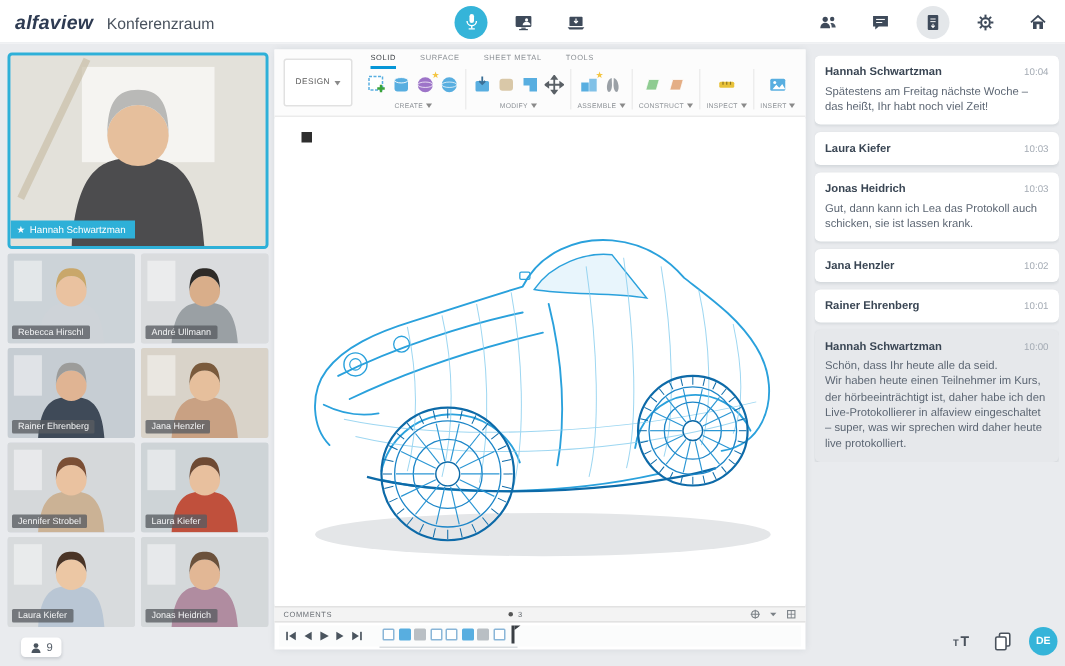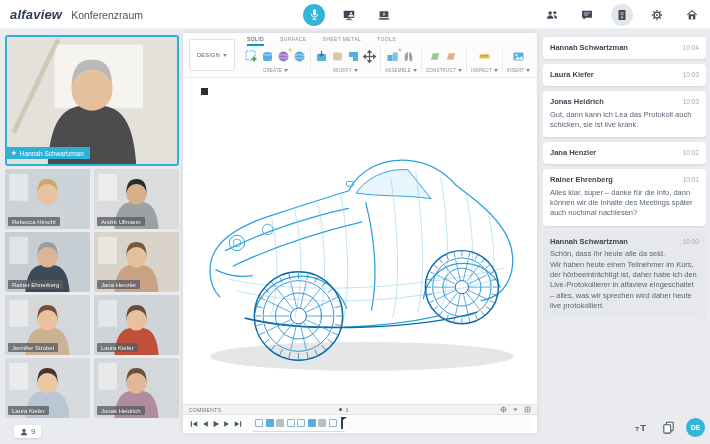--- a/index.html
+++ b/index.html
@@ -638,54 +638,54 @@
   </div>
 </div>
 
 <div class="chat">
   <div class="chat-list" id="chat-list">
       <div class="msg">
         <div class="msg-head">
           <span class="msg-author">Hannah Schwartzman</span>
           <span class="msg-time">10:04</span>
         </div>
+        <div class="msg-body">Spätestens am Freitag nächste Woche – das heißt, Ihr habt noch viel Zeit!</div>
       </div>
       <div class="msg">
         <div class="msg-head">
           <span class="msg-author">Laura Kiefer</span>
           <span class="msg-time">10:03</span>
         </div>
       </div>
       <div class="msg">
         <div class="msg-head">
           <span class="msg-author">Jonas Heidrich</span>
           <span class="msg-time">10:03</span>
         </div>
-        <div class="msg-body">Gut, dann kann ich Lea das Protokoll auch schicken, sie ist live krank.</div>
+        <div class="msg-body">Gut, dann kann ich Lea das Protokoll auch schicken, sie ist lassen krank.</div>
       </div>
       <div class="msg">
         <div class="msg-head">
           <span class="msg-author">Jana Henzler</span>
           <span class="msg-time">10:02</span>
         </div>
       </div>
       <div class="msg">
         <div class="msg-head">
           <span class="msg-author">Rainer Ehrenberg</span>
           <span class="msg-time">10:01</span>
         </div>
-        <div class="msg-body">Alles klar, super – danke für die Info, dann können wir die Inhalte des Meetings später auch nochmal nachlesen?</div>
       </div>
       <div class="msg highlight">
         <div class="msg-head">
           <span class="msg-author">Hannah Schwartzman</span>
           <span class="msg-time">10:00</span>
         </div>
         <div class="msg-body">Schön, dass Ihr heute alle da seid.
-Wir haben heute einen Teilnehmer im Kurs, der hörbeeinträchtigt ist, daher habe ich den Live-Protokollierer in alfaview eingeschaltet – alles, was wir sprechen wird daher heute live protokolliert.</div>
+Wir haben heute einen Teilnehmer im Kurs, der hörbeeinträchtigt ist, daher habe ich den Live-Protokollierer in alfaview eingeschaltet – super, was wir sprechen wird daher heute live protokolliert.</div>
       </div>
     </div>
   <div class="chat-footer" id="chat-footer">
       <span class="cf-icon">
         <span style="display:flex">
           <svg viewBox="0 0 24 24" fill="#4a525c">
             <text x="2" y="17" font-size="10" font-family="Liberation Sans, sans-serif" font-weight="bold">T</text>
             <text x="10" y="17" font-size="15" font-family="Liberation Sans, sans-serif" font-weight="bold">T</text>
           </svg>
         </span>

